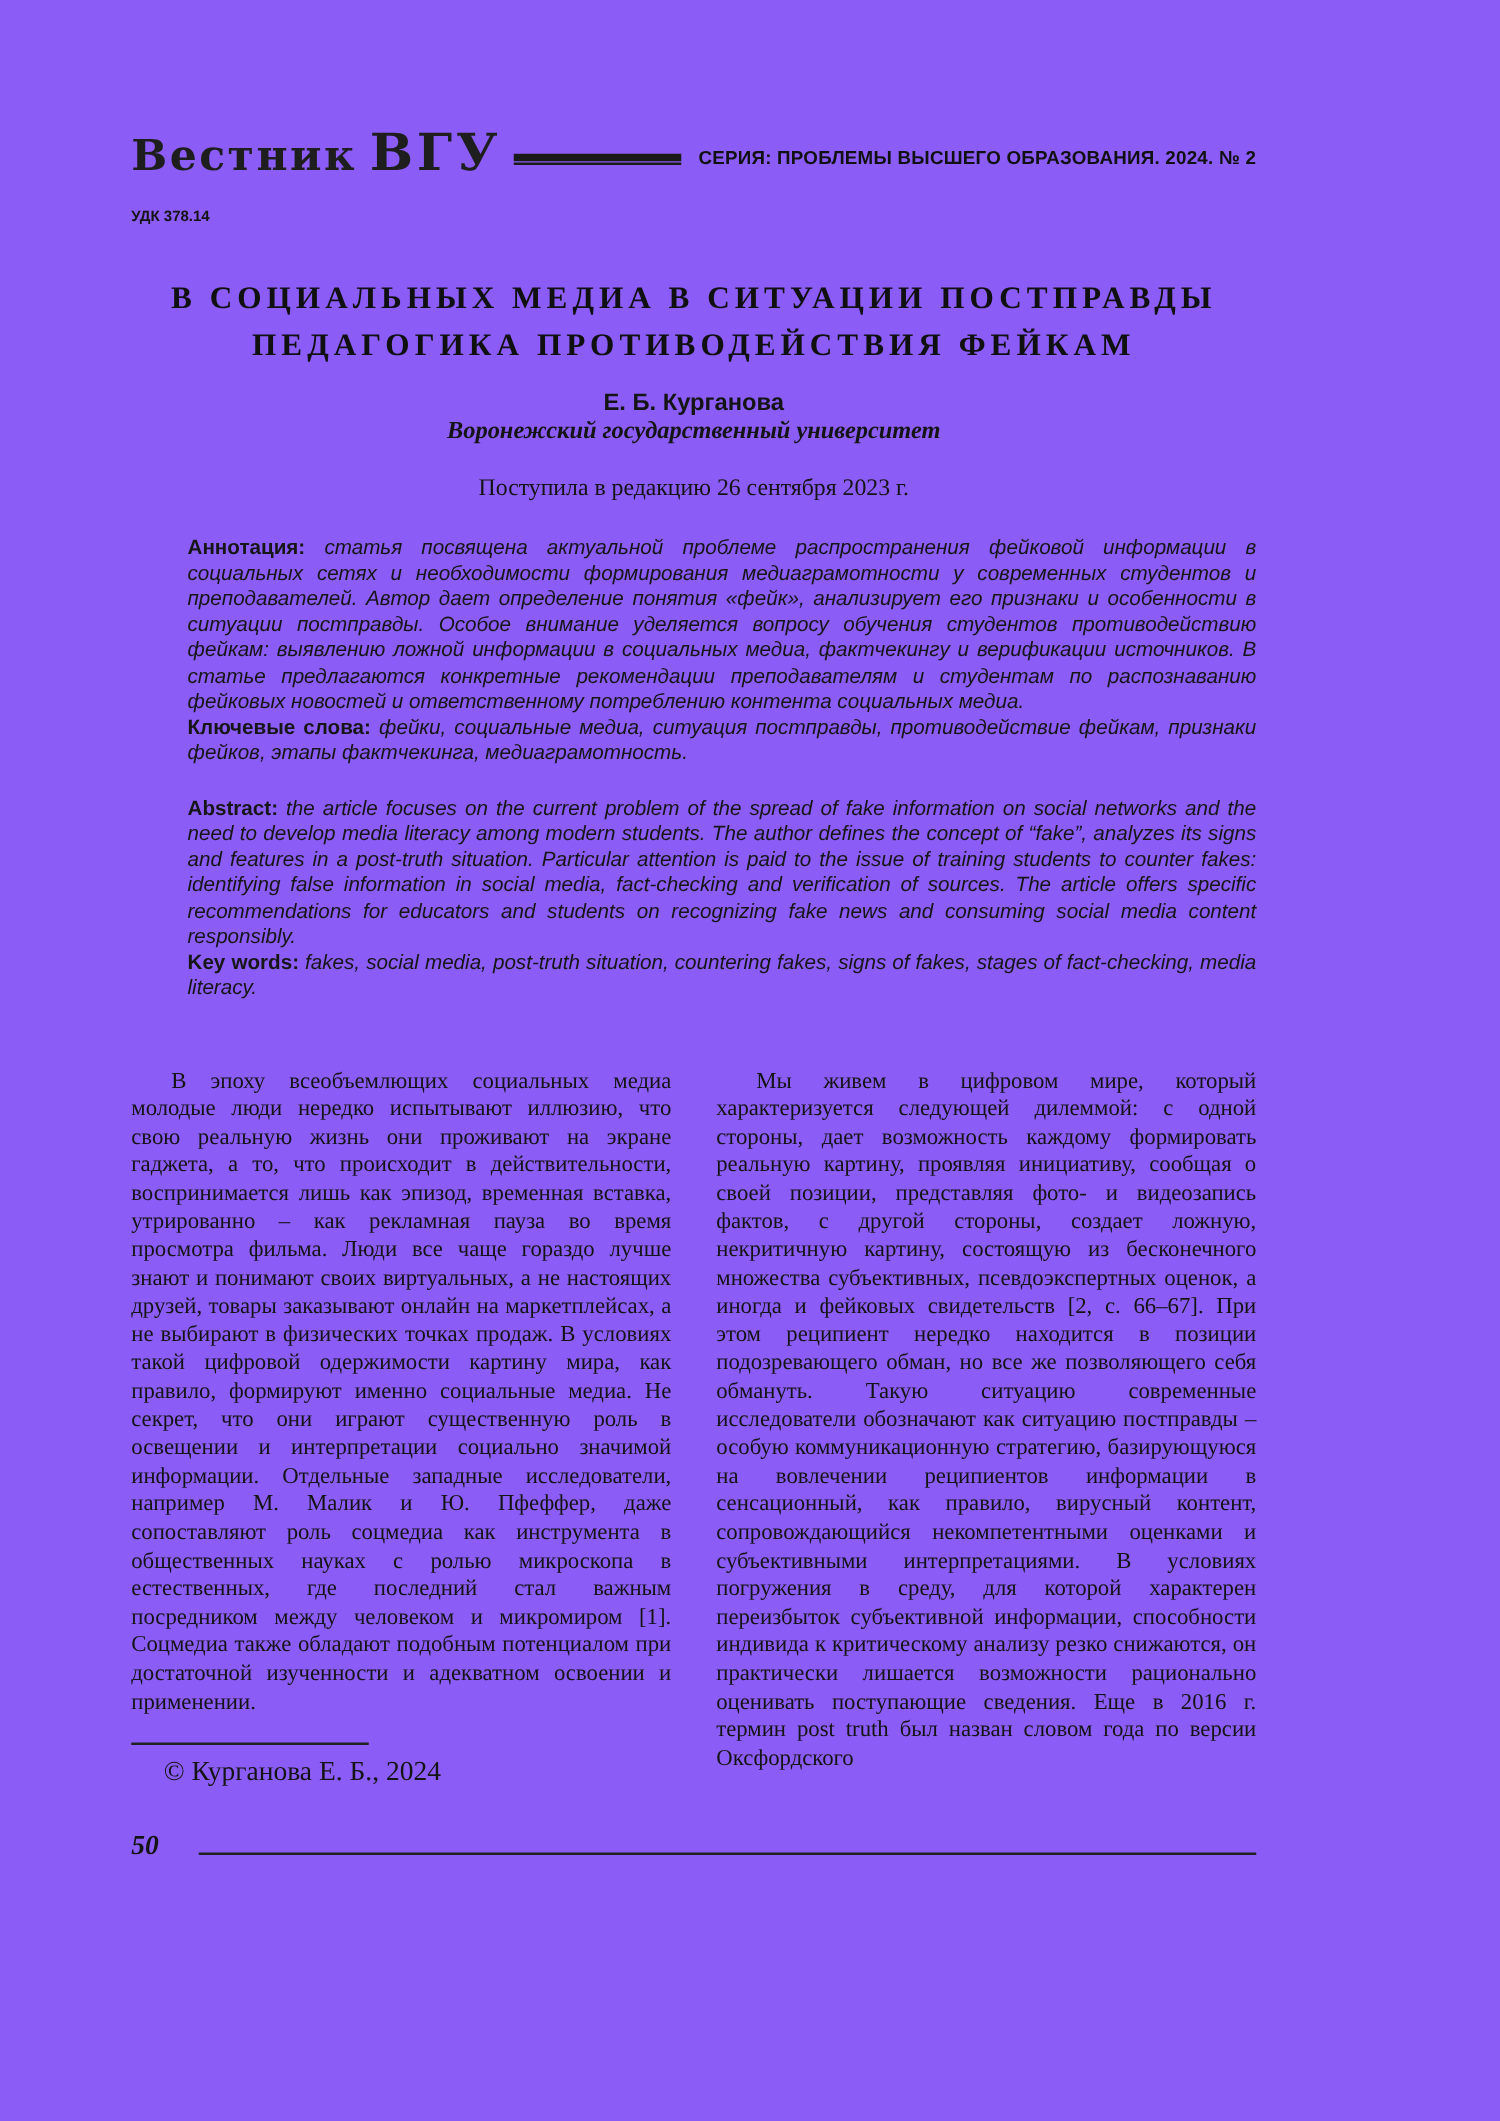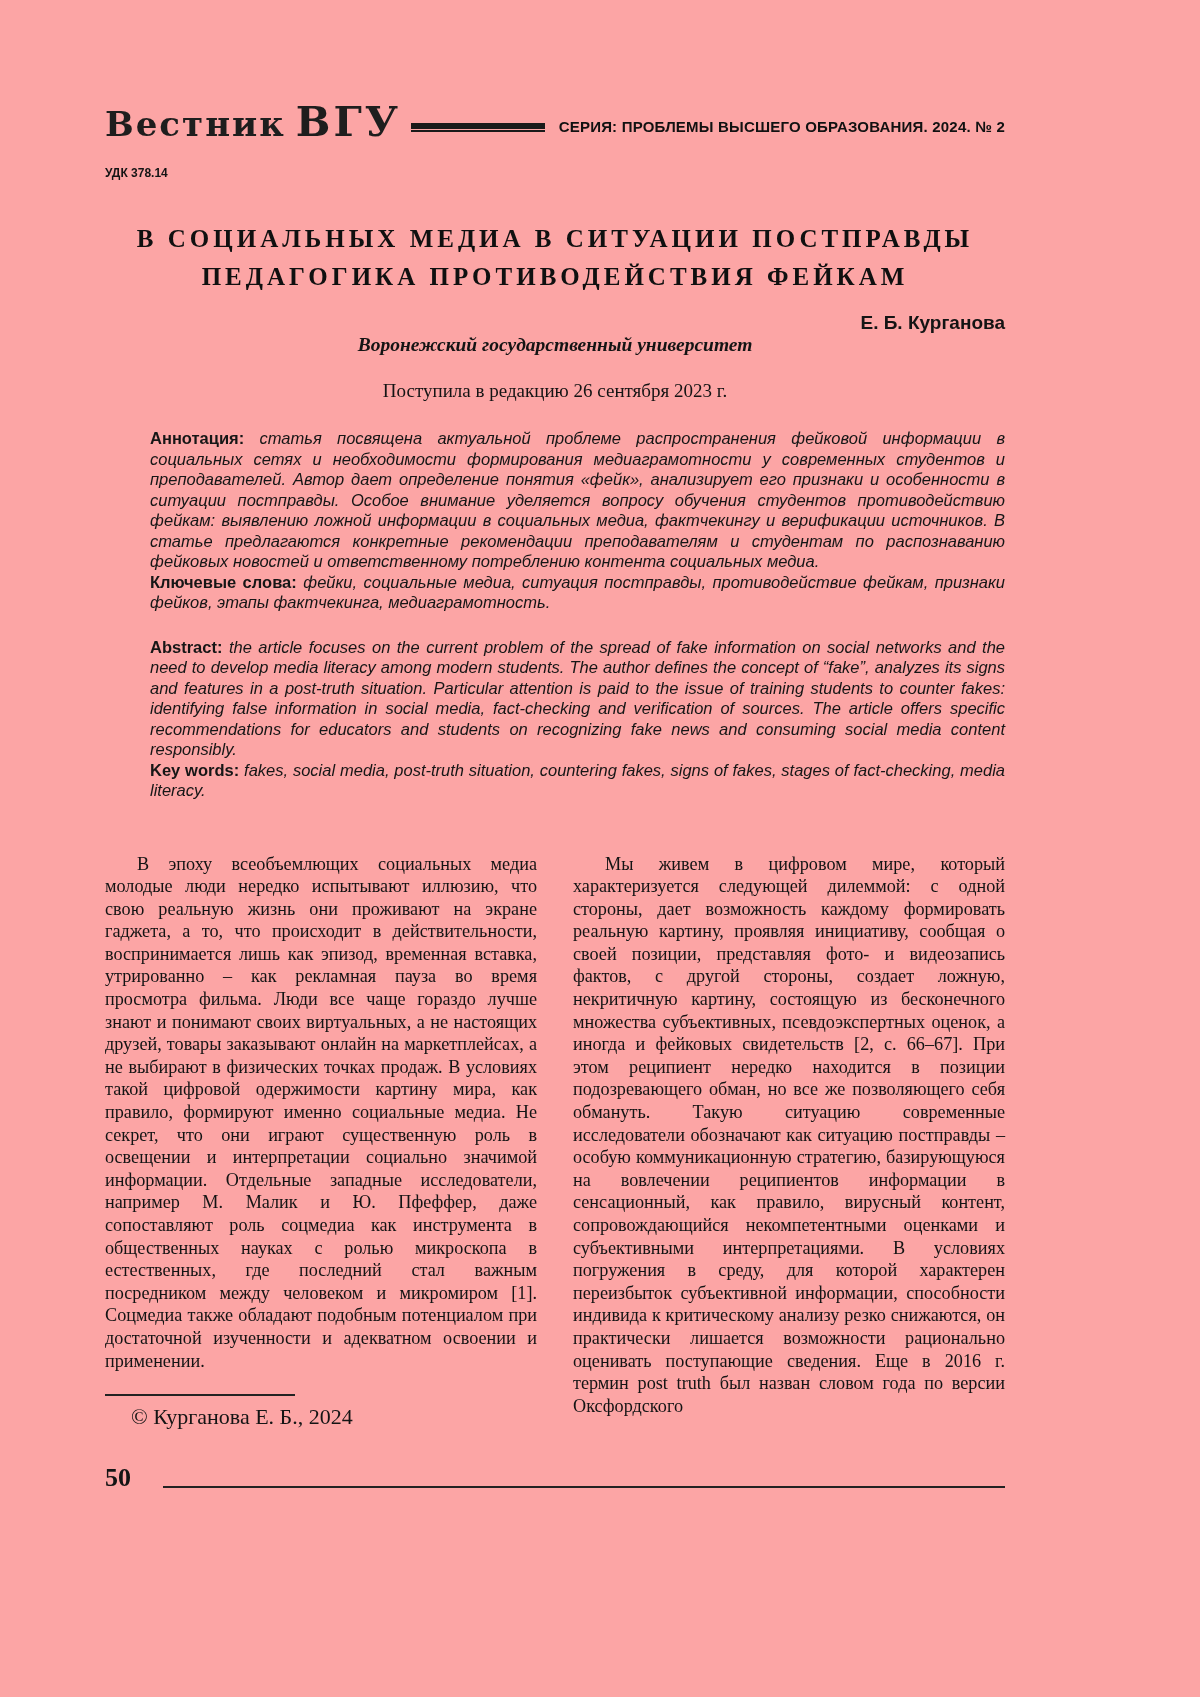--- a/index.html
+++ b/index.html
@@ -2,21 +2,21 @@
 <html lang="ru"><head>
 <meta charset="utf-8">
 <style>
   * { margin: 0; padding: 0; box-sizing: border-box; }
   html, body { background: #ffffff; }
   .page {
     position: relative;
     width: 1200px;
     height: 1697px;
     margin: 0 auto;
-    background: #fca5a5;
+    background: #8b5cf6;
     color: #141414;
     font-family: "Liberation Serif", serif;
     padding: 98px 195px 0 105px;
     overflow: hidden;
   }
 
   
   .header { display: flex; align-items: center; }
   .logo { white-space: nowrap; font-family: "DejaVu Serif", serif; font-weight: bold; color: #1e1e1e; }
   .logo-p1 { font-size: 34px; letter-spacing: 2px; }
@@ -44,21 +44,21 @@
     margin-top: 40px;
     text-align: center;
     font-family: "Liberation Serif", serif;
     font-weight: bold;
     font-size: 25px;
     letter-spacing: 4px;
     line-height: 38px;
     color: #101010;
   }
   .title-line { display: block; }
-  .author { margin-top: 16px; text-align: right; font-family: "Liberation Sans", sans-serif; font-weight: bold; font-size: 19px; }
+  .author { margin-top: 16px; text-align: center; font-family: "Liberation Sans", sans-serif; font-weight: bold; font-size: 19px; }
   .affiliation { text-align: center; font-weight: bold; font-style: italic; font-size: 19.5px; }
   .received { margin-top: 24px; text-align: center; font-size: 19px; }
 
   
   .meta-block {
     margin: 26px 0 0 45px;
     font-family: "Liberation Sans", sans-serif;
     font-style: italic;
     font-size: 16.5px;
     line-height: 20.5px;
@@ -80,21 +80,21 @@
   }
   .col { flex: 1; min-width: 0; }
   .body-p { text-indent: 32px; }
 
   .footnote { margin-top: 22px; }
   .footnote-rule { width: 190px; border-top: 2px solid #222; }
   .copyright { margin-top: 10px; padding-left: 26px; font-size: 22px; }
 
   
   .footer { display: flex; align-items: flex-end; margin-top: 34px; }
-  .page-number { font-weight: bold; font-size: 26px; }
+  .page-number { font-weight: bold; font-size: 22px; font-style: italic; }
   .footer-rule { flex: 1; border-bottom: 2px solid #222; margin: 0 0 5px 32px; }
 </style>
 </head>
 <body>
 
 <div class="page">
 
   <header class="header">
     <div class="logo">
       <span class="logo-p1">Вестник</span><span class="logo-p2">ВГУ</span>

